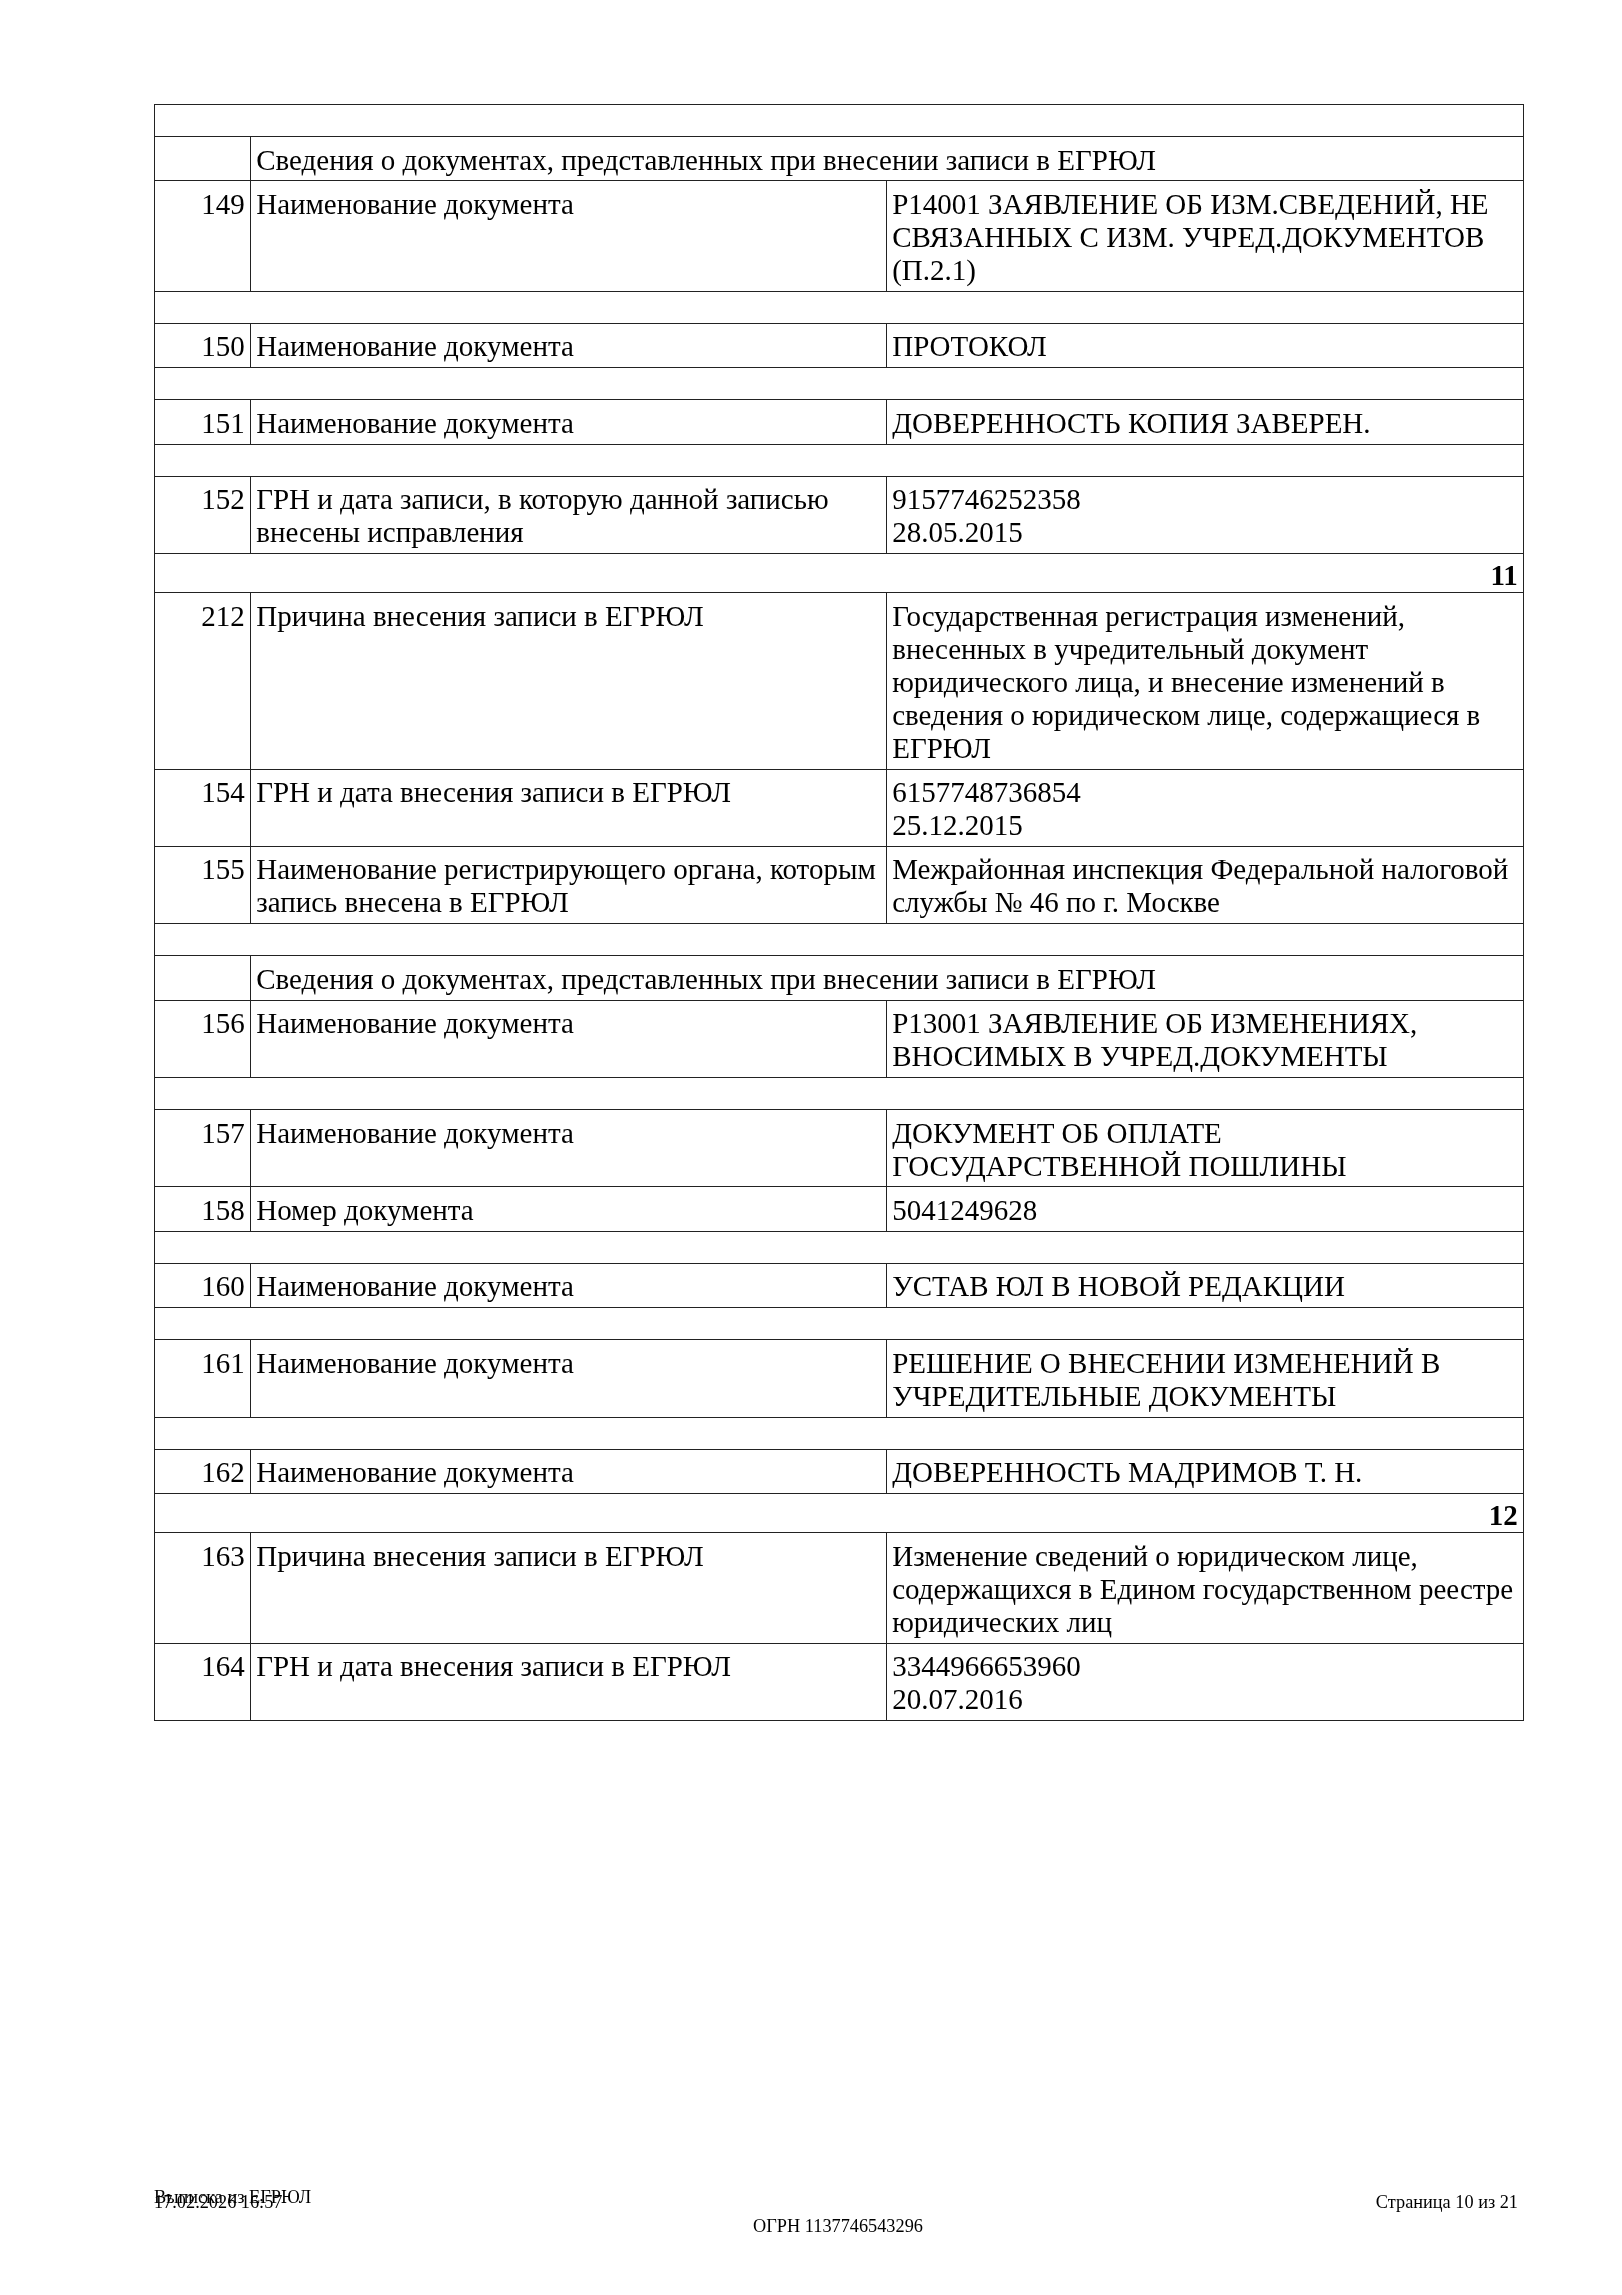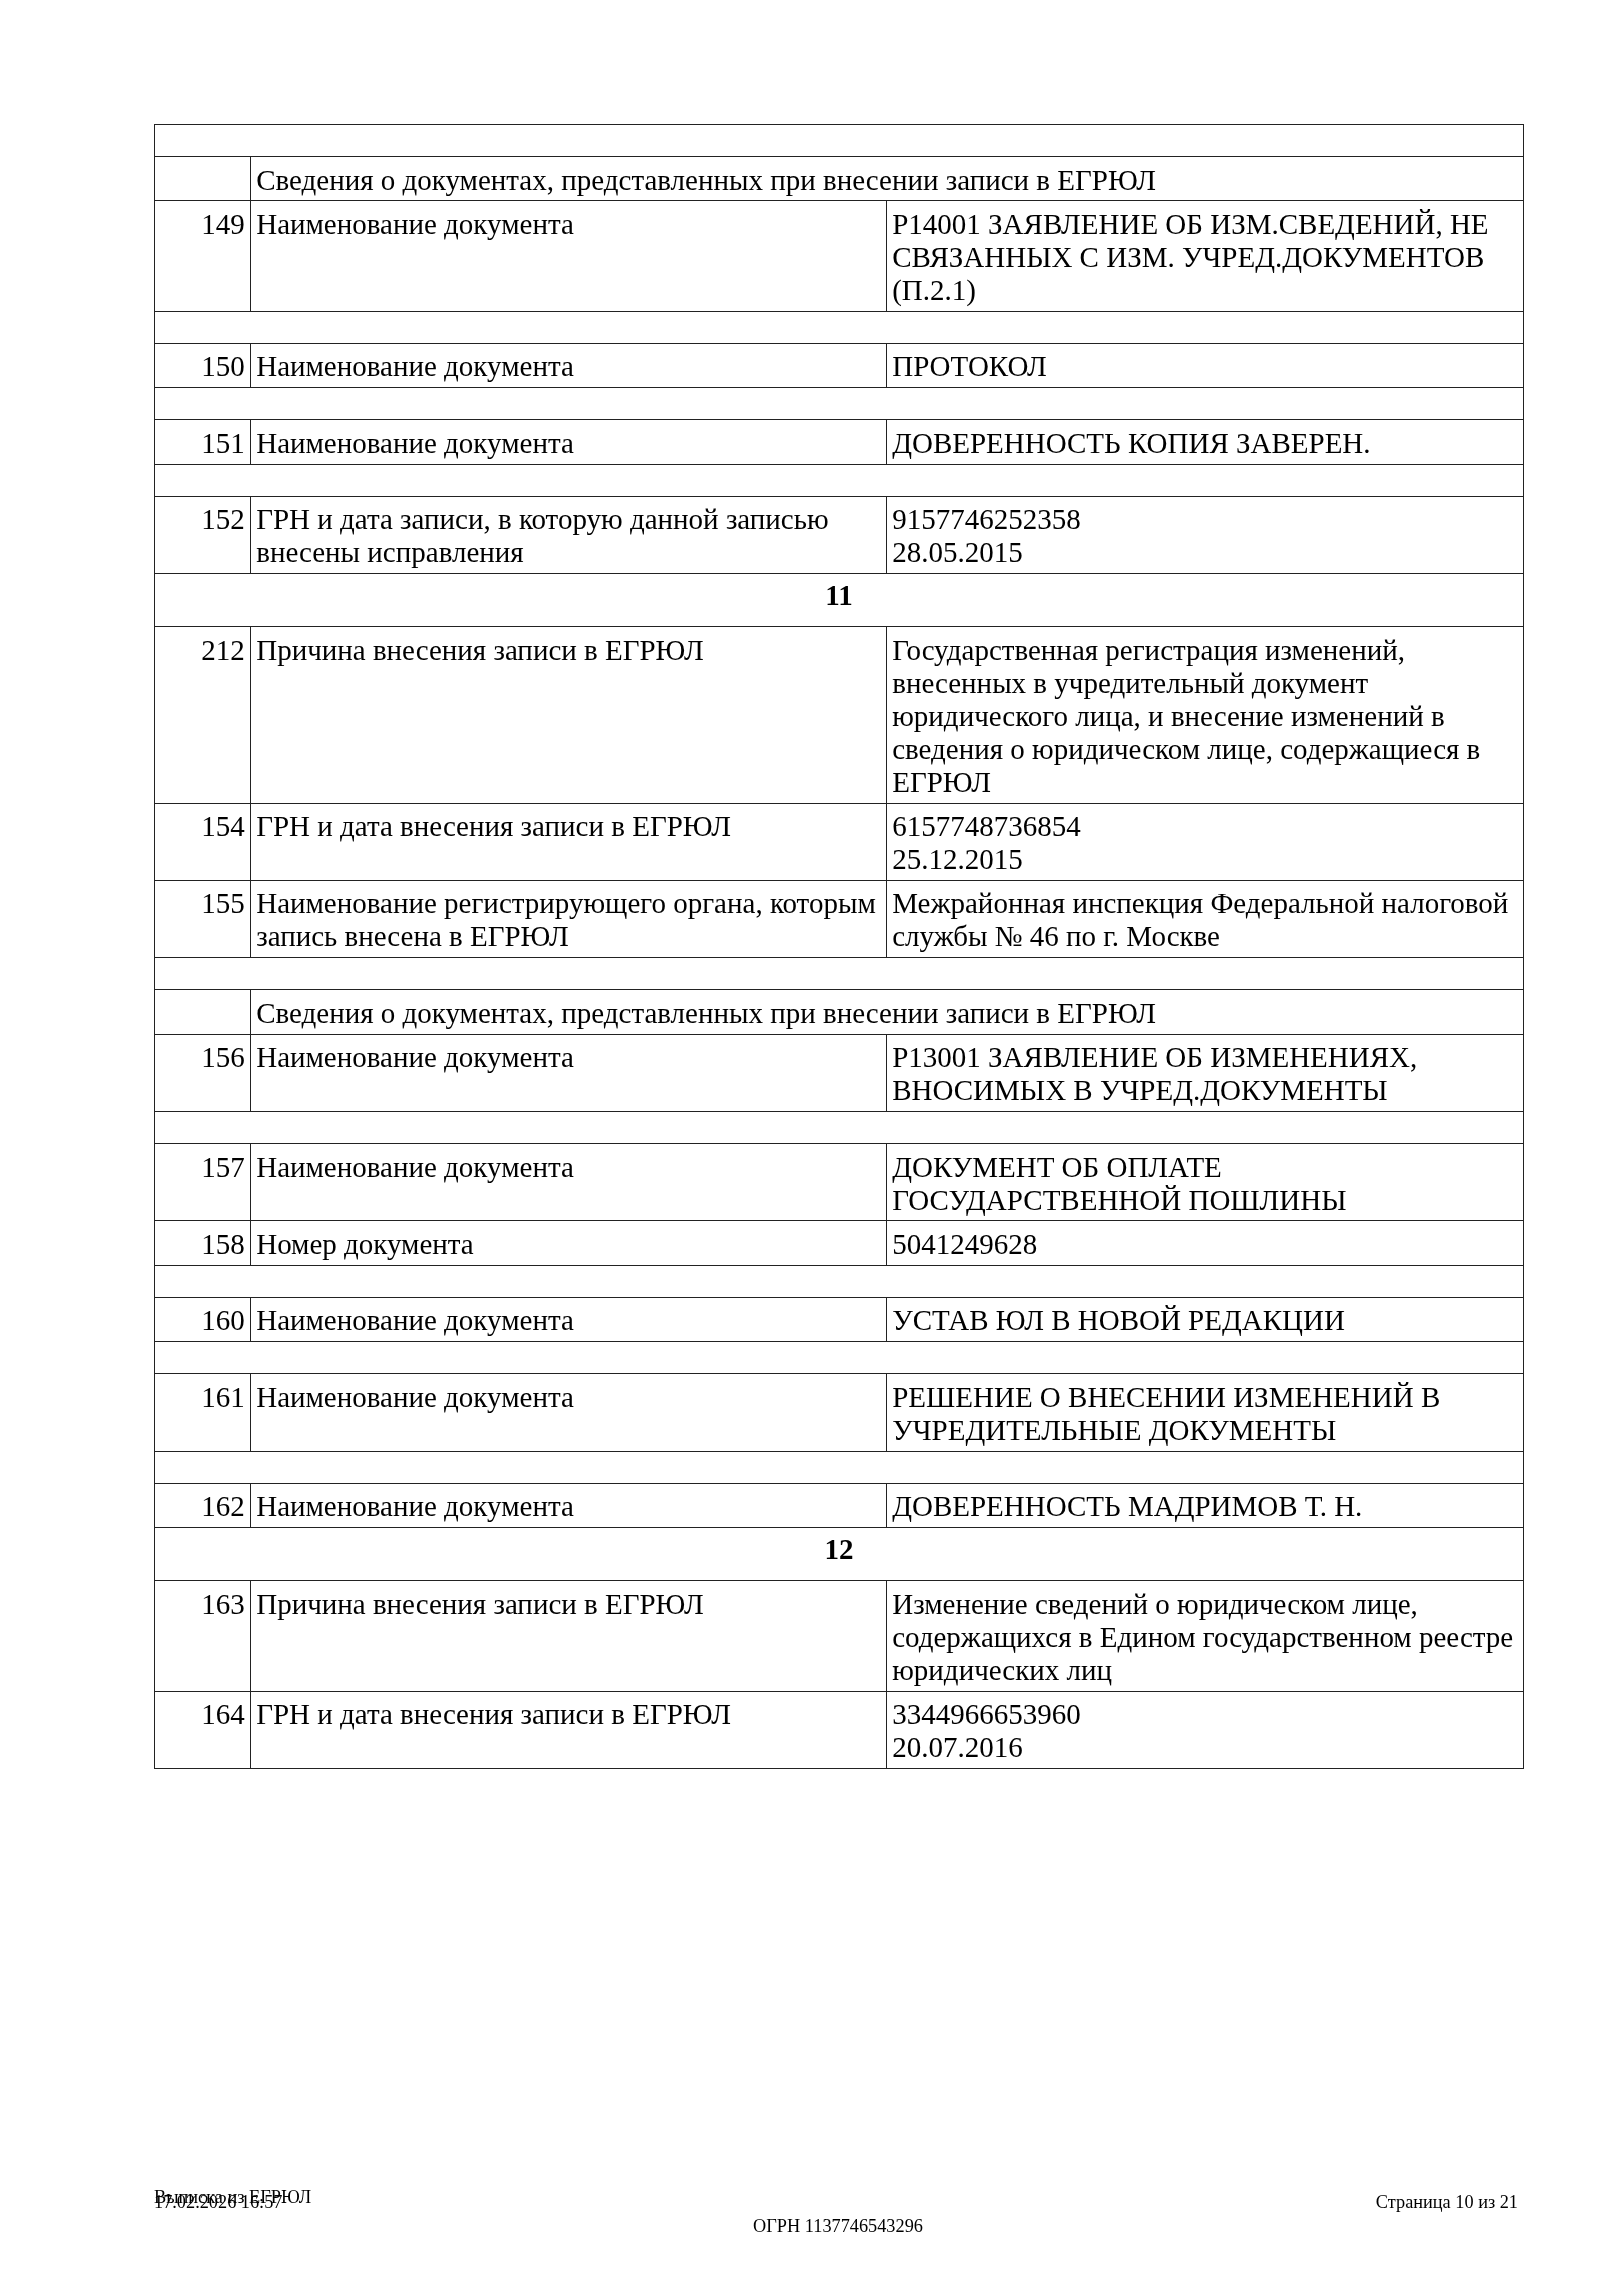--- a/index.html
+++ b/index.html
@@ -1,27 +1,27 @@
 <!DOCTYPE html>
 <html style="font-size:10.5px"><head>
 <meta charset="utf-8">
 <style>
   html, body { margin: 0; padding: 0; background: #ffffff; }
   body { width: 1622px; height: 2295px; position: relative; overflow: hidden;
          font-family: "Liberation Serif", "DejaVu Serif", serif; color: #000; }
-  table.egrul { position: absolute; left: 154px; top: 124px; width: 1368px;
+  table.egrul { position: absolute; left: 154px; top: 104px; width: 1368px;
          border-collapse: collapse; table-layout: fixed; font-size: 29px; line-height: 33px; }
   table.egrul td { border: 1.3px solid #222; vertical-align: top; padding: 6.5px 5.2px 3.9px 5.2px; }
   table.egrul col.c-num { width: 96px; }
   table.egrul col.c-label { width: 636px; }
   table.egrul col.c-value { width: 637px; }
   td.num { text-align: right; padding-left: 0; padding-right: 0; }
   td.num, td.label, td.value { border-left-width: 0.7px; border-right-width: 0.7px; border-left-color: #444; border-right-color: #444; }
   tr.spacer td { height: 31px; padding: 0; }
-  tr.section td { text-align: center; font-weight: bold; padding-top: 5.2px; padding-bottom: 14px; }
+  tr.section td { text-align: right; font-weight: bold; padding-top: 5.2px; padding-bottom: 0; }
   td.value .line { display: block; }
   .footer { position: absolute; left: 154px; width: 1368px; top: 2171px;
             font-size: 18.3px; line-height: 21px; }
   .footer .left { position: absolute; left: 0; top: 16px; }
   .footer .center { position: absolute; left: 0; width: 100%; top: 21px; text-align: center; margin-top: 24px; }
   .footer .right { position: absolute; right: 4px; top: 21px; text-align: right; }
 </style>
 </head>
 <body>
 

